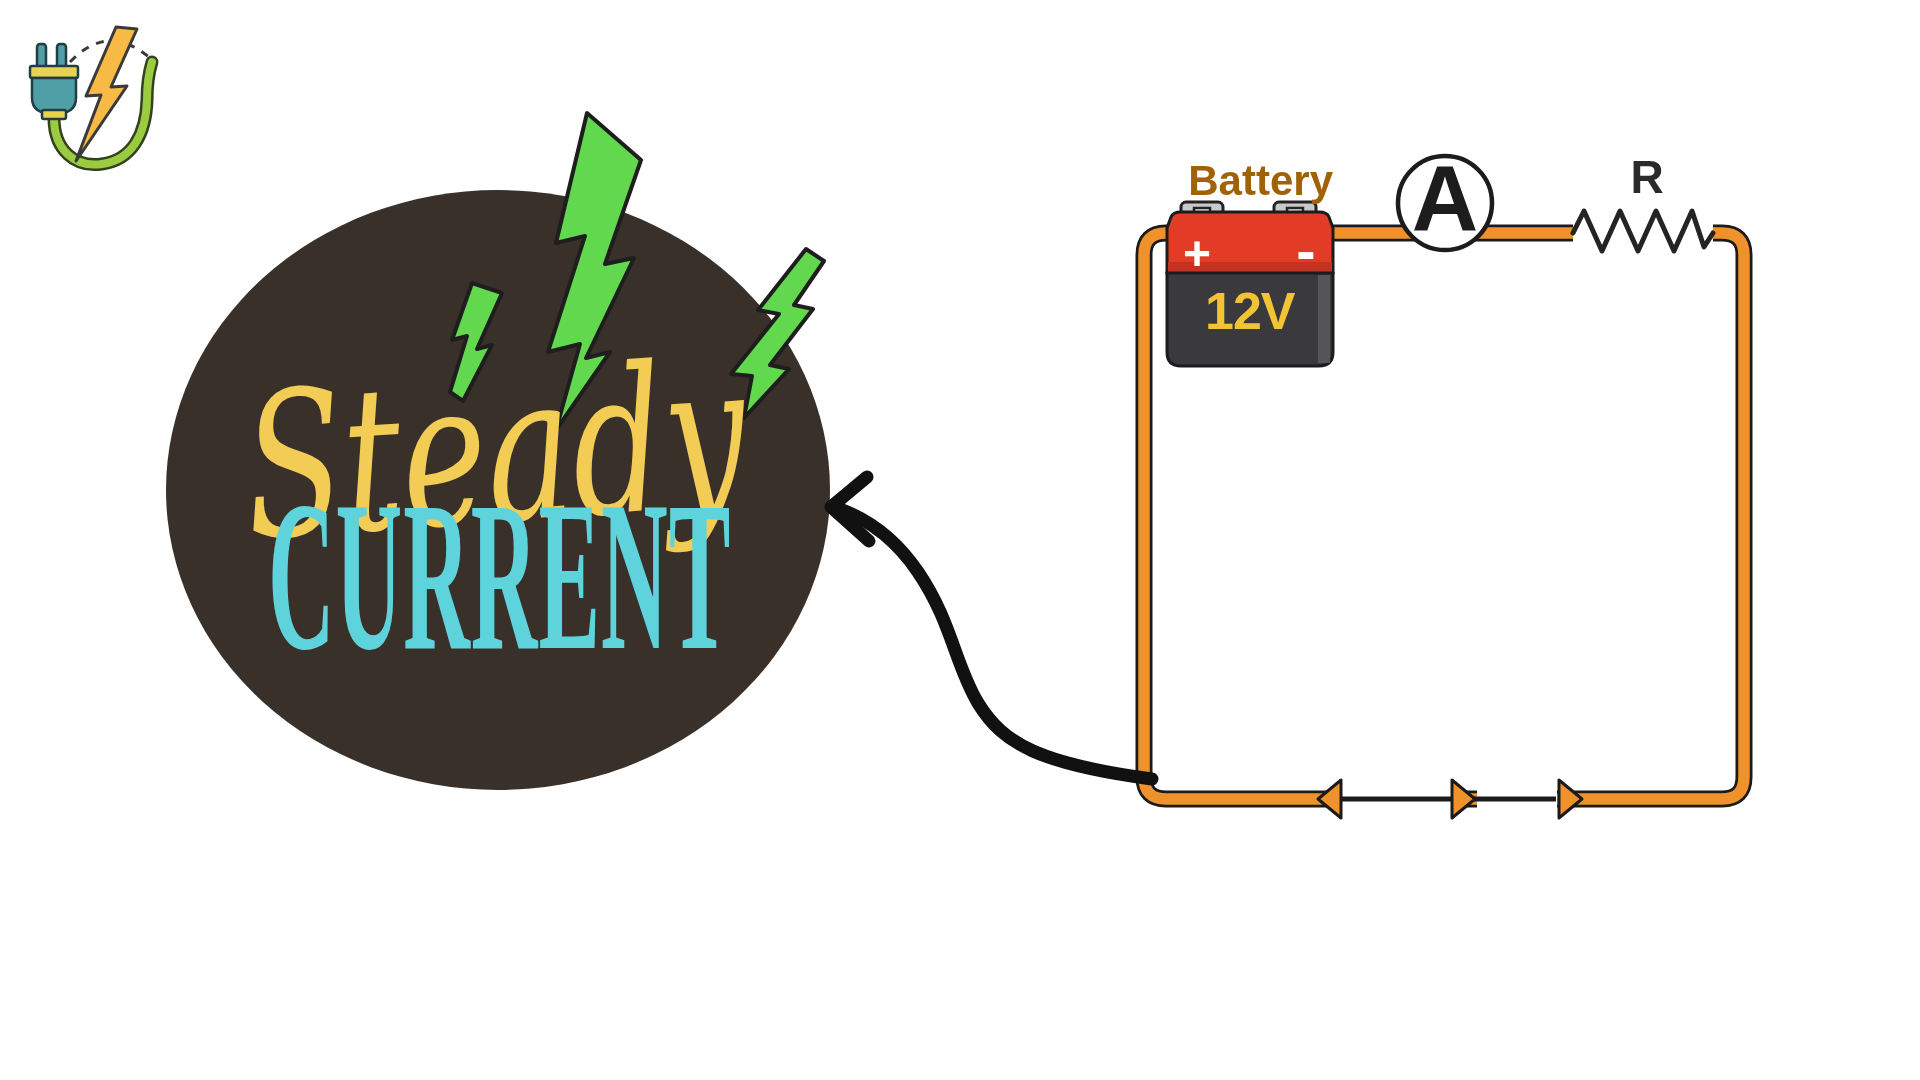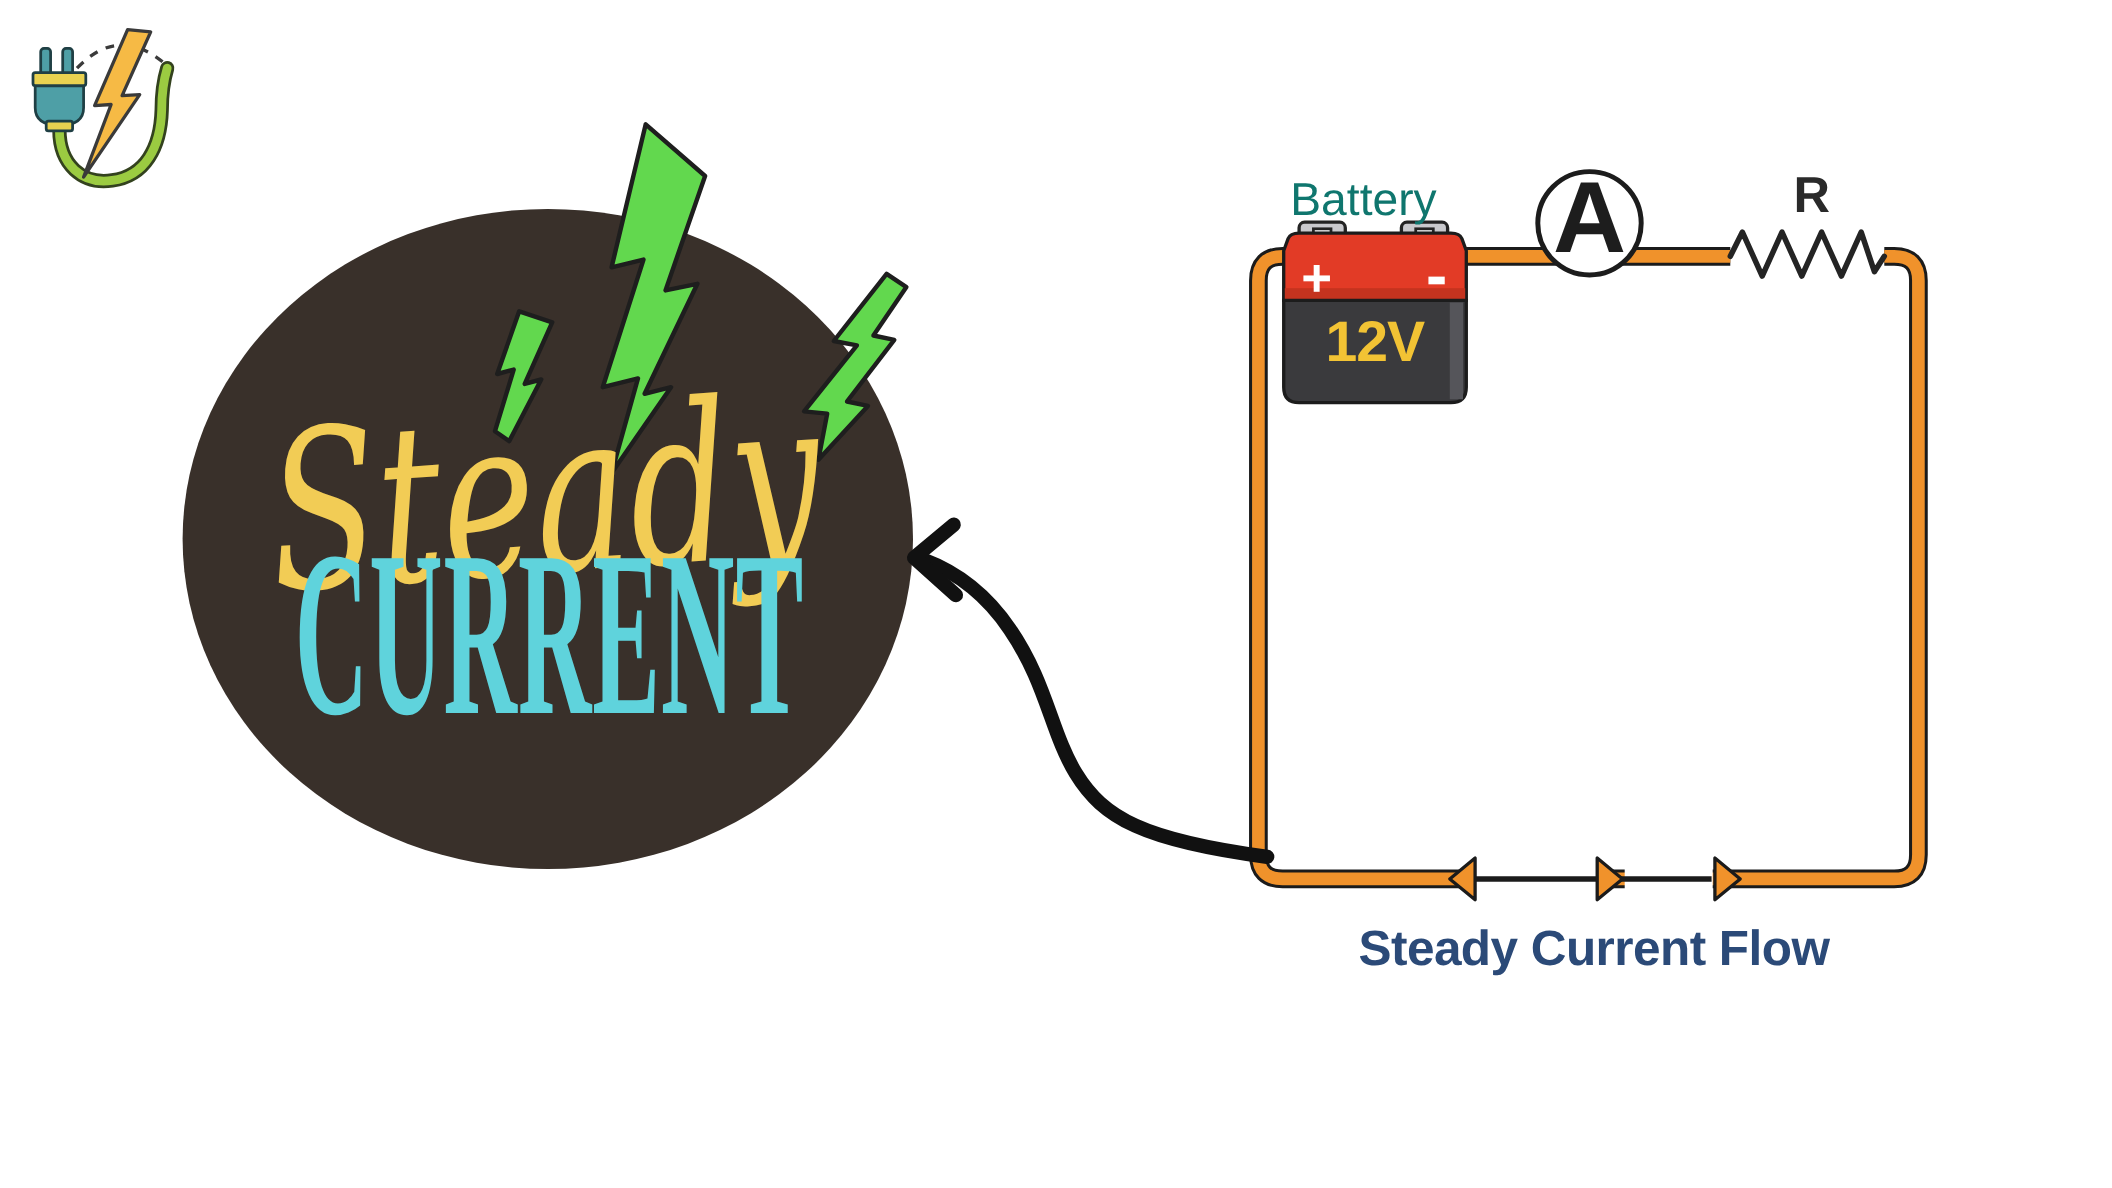--- a/index.html
+++ b/index.html
@@ -1,19 +1,19 @@
 <!DOCTYPE html>
 <html><head>
 <meta charset="utf-8">
 <style>
   html,body{margin:0;padding:0;background:#ffffff;width:1920px;height:1080px;overflow:hidden;}
   .canvas{position:relative;width:1920px;height:1080px;background:#ffffff;font-family:"Liberation Sans",sans-serif;}
   .art{position:absolute;left:0;top:0;}
   .lbl{position:absolute;white-space:nowrap;}
-  .battery-label{left:1173px;top:157px;width:160px;text-align:left;font-size:42px;font-weight:400;color:#0f766e;letter-spacing:0px;}
+  .battery-label{left:1173px;top:157px;width:160px;text-align:right;font-size:42px;font-weight:700;color:#a16207;letter-spacing:0px;}
   .ammeter-label{left:1400px;top:152px;width:90px;text-align:center;font-size:92px;font-weight:700;color:#1d1d1d;line-height:1;}
   .resistor-label{left:1617px;top:150px;width:60px;text-align:center;font-size:46px;font-weight:600;color:#2a2a2a;}
   .voltage-label{left:1205px;top:281px;width:95px;text-align:left;font-size:52px;font-weight:700;color:#F2C334;letter-spacing:-1px;}
   .plus-label{left:1176px;top:230px;width:42px;text-align:center;font-size:48px;font-weight:700;color:#ffffff;line-height:1;}
   .minus-label{left:1286px;top:222px;width:40px;text-align:center;font-size:58px;font-weight:700;color:#ffffff;line-height:1;}
   .caption{left:1235px;top:836px;width:420px;text-align:center;font-size:45px;font-weight:700;color:#2B4A78;letter-spacing:-0.5px;}
   .badge-script{left:245px;top:369px;font-family:"DejaVu Serif",serif;font-style:italic;font-size:200px;line-height:1;color:#F2CC55;transform:rotate(-4deg) scaleX(0.72);transform-origin:left center;}
   .badge-caps{left:268px;top:468px;font-family:"Liberation Serif",serif;font-weight:700;font-size:215px;line-height:1;color:#5FD3DC;transform:scaleX(0.43);transform-origin:left top;letter-spacing:2px;}
 </style>
 </head>
@@ -89,15 +89,14 @@
 
   <div class="lbl badge-script">Steady</div>
   <div class="lbl badge-caps">CURRENT</div>
 
   <div class="lbl battery-label">Battery</div>
   <div class="lbl plus-label">+</div>
   <div class="lbl minus-label">-</div>
   <div class="lbl voltage-label">12V</div>
   <div class="lbl ammeter-label">A</div>
   <div class="lbl resistor-label">R</div>
-  <div class="lbl caption">Steady Current Flow</div>
 
 </div>
 
 </body></html>

